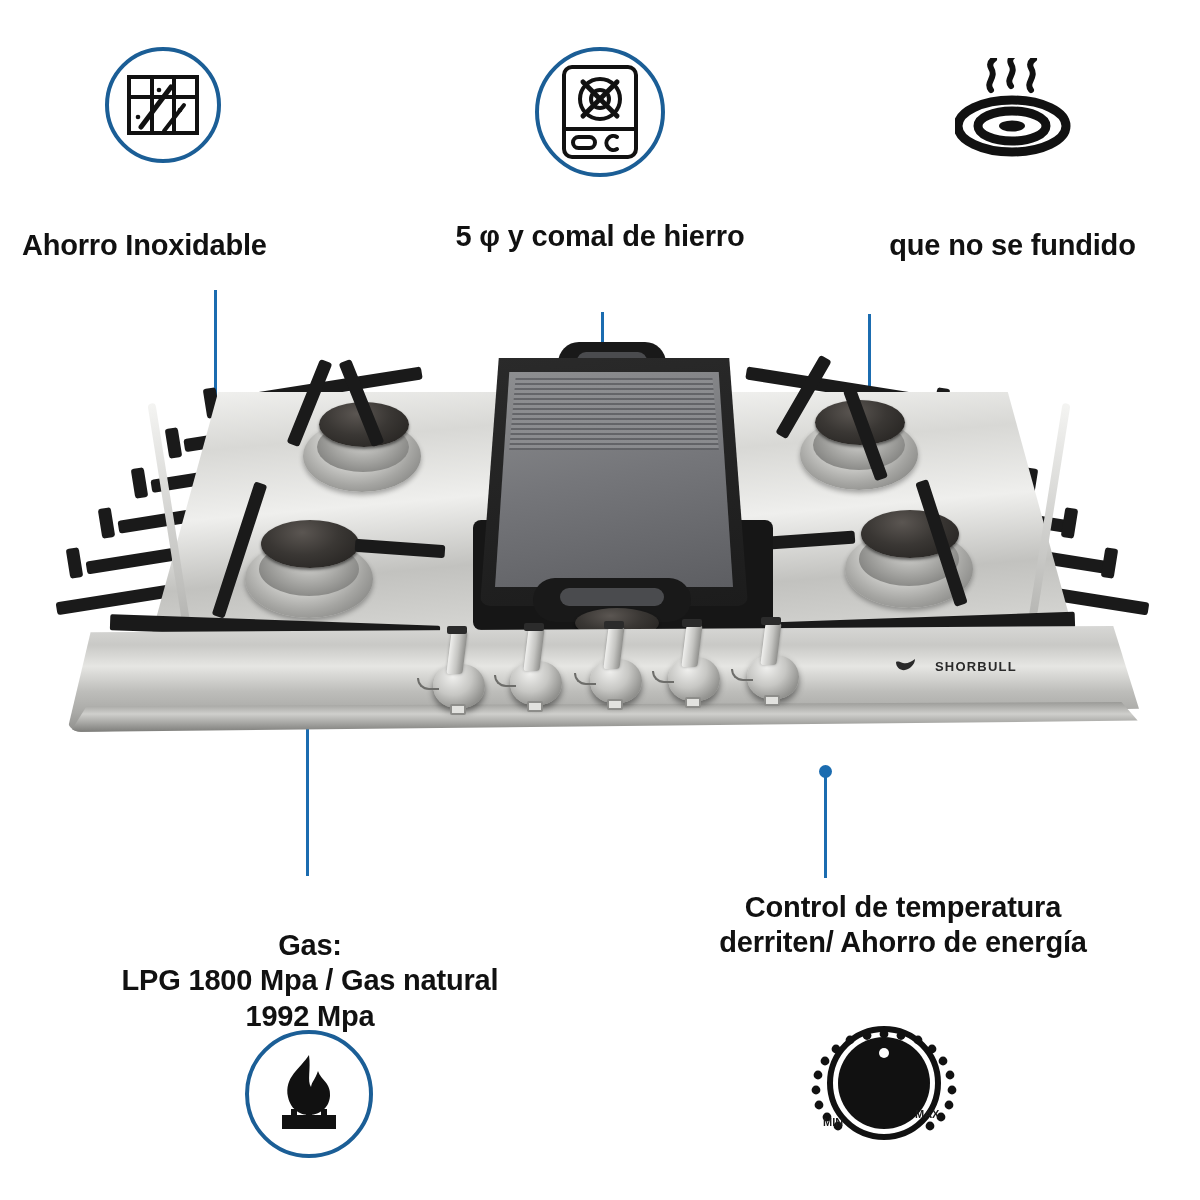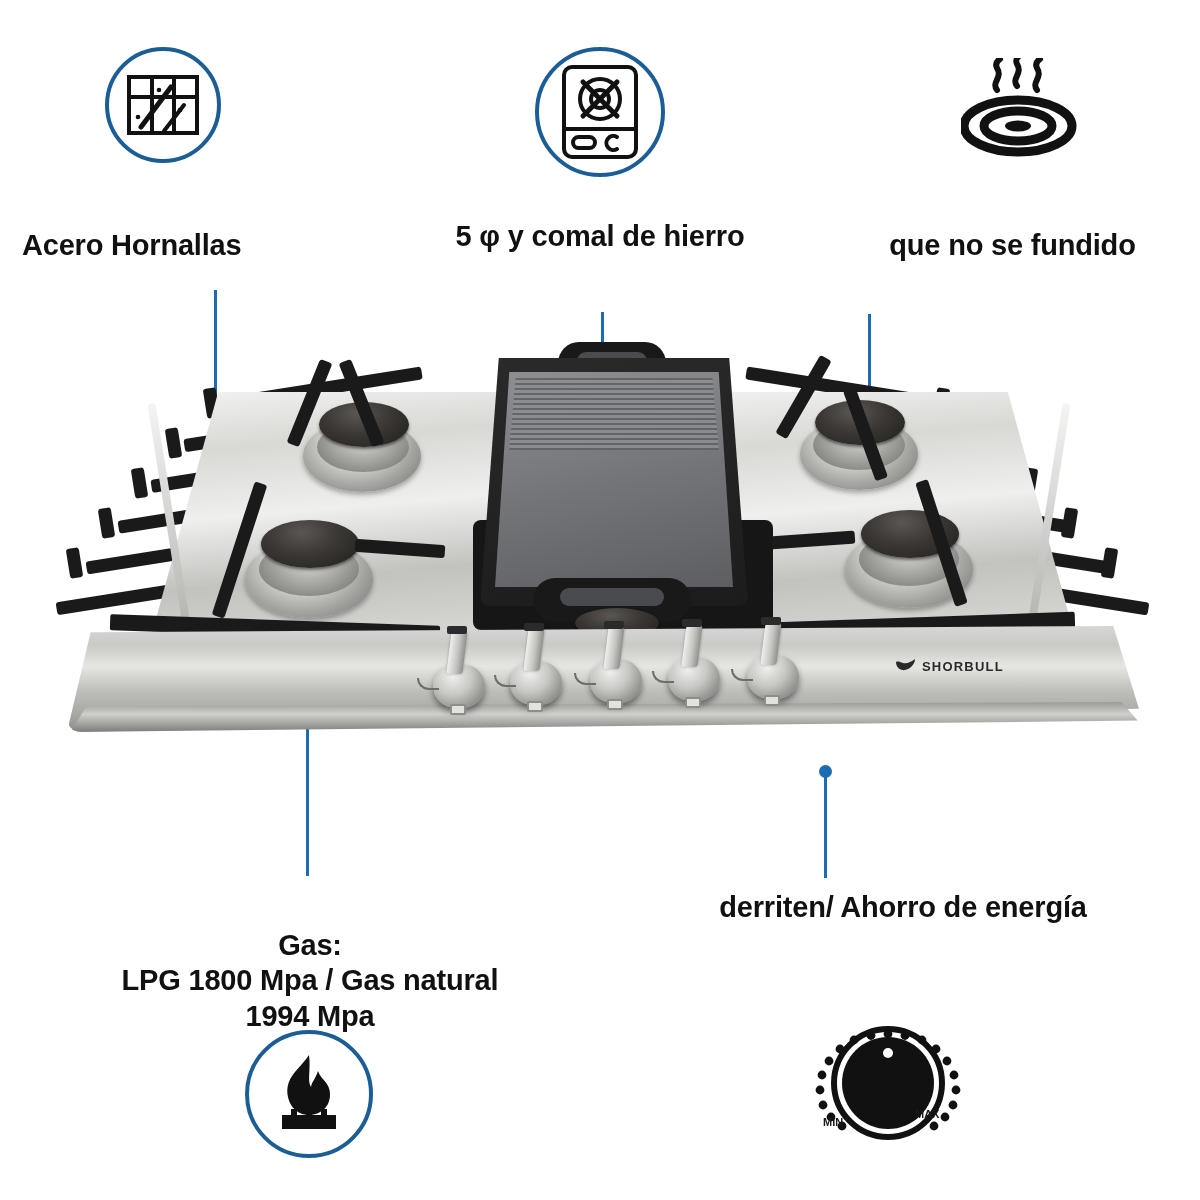--- a/index.html
+++ b/index.html
@@ -13,21 +13,21 @@
   #root { position: relative; width: 1200px; height: 1200px; background:#fff; }
 
   
   .icon-circle {
     position: absolute;
     border-radius: 50%;
     border: 4px solid #1b5e96;
     background: #fff;
     display: flex; align-items: center; justify-content: center;
   }
-  .icon-plain { position:absolute; display:flex; align-items:center; justify-content:center; }
+  .icon-plain { position:absolute; display:flex; align-items:center; }
 
   
   .label {
     position: absolute;
     font-size: 29px;
     font-weight: 700;
     color: #111111;
     line-height: 1.22;
     letter-spacing: -0.2px;
   }
@@ -133,21 +133,21 @@
     border-radius: 40px;
   }
   .griddle-handle-hole {
     position:absolute;
     background:#4a4b4e;
     border-radius: 40px;
   }
 
   .logo-wrap {
     position:absolute;
-    display:flex; align-items:center; gap:5px;
+    display:flex; align-items:center; gap:18px;
   }
   .logo-text {
     font-size:13px; font-weight:700; letter-spacing:1.2px; color:#2a2a2a;
     font-family:"Liberation Sans", sans-serif;
   }
   .min-max {
     position:absolute;
     font-size:11px; font-weight:700; color:#1a1a1a;
     font-family:"Liberation Sans", sans-serif;
   }
@@ -188,21 +188,21 @@
     <svg width="118" height="104" viewBox="0 0 118 104">
       <path d="M36 32 C 30 24 42 20 36 10 C 34 6 36 3 39 1" fill="none" stroke="#111" stroke-width="6" stroke-linecap="round"></path>
       <path d="M56 28 C 50 20 62 16 56 6 C 54 2 56 0 58 -2" fill="none" stroke="#111" stroke-width="6" stroke-linecap="round"></path>
       <path d="M76 32 C 70 24 82 20 76 10 C 74 6 76 3 79 1" fill="none" stroke="#111" stroke-width="6" stroke-linecap="round"></path>
       <ellipse cx="57" cy="68" rx="54" ry="26" fill="none" stroke="#111" stroke-width="9"></ellipse>
       <ellipse cx="57" cy="68" rx="34" ry="15" fill="none" stroke="#111" stroke-width="9"></ellipse>
       <ellipse cx="57" cy="68" rx="13" ry="5.5" fill="#111"></ellipse>
     </svg>
   </div>
 
-  <div class="label left" style="left:22px; top:228px; width:300px;">Acero Hornallas</div>
+  <div class="label left" style="left:22px; top:228px; width:300px;">Ahorro Inoxidable</div>
 
   <div class="label center" style="left:400px; top:219px; width:400px;">
     <div>5 φ y comal de hierro</div>
   </div>
 
   <div class="label center" style="left:845px; top:228px; width:335px;">
     <div>que no se fundido</div>
   </div>
 
   <div class="conn" style="left:214px; top:290px; height:283px;"></div>
@@ -350,24 +350,25 @@
         <path d="M1 4 C 1 11, 8 14, 13 11 C 17 9, 20 5, 20 1 C 16 4, 12 6, 8 5 C 5 4, 3 3, 1 4 Z" fill="#2a2a2a"></path>
       </svg>
       <span class="logo-text">SHORBULL</span>
     </div>
 
   </div>
 
   <div class="label center" style="left:40px; top:928px; width:540px;">
     <div>Gas:</div>
     <div>LPG 1800 Mpa / Gas natural</div>
-    <div>1994 Mpa</div>
+    <div>1992 Mpa</div>
   </div>
 
   <div class="label center" style="left:628px; top:890px; width:550px;">
+    <div>Control de temperatura</div>
     <div>derriten/ Ahorro de energía</div>
   </div>
 
   <div class="icon-circle" style="left:245px; top:1030px; width:128px; height:128px;">
     <svg width="62" height="78" viewBox="0 0 62 78">
       <path d="M31 0 C 22 14, 6 22, 10 42 C 13 56, 24 60, 31 60 C 39 60, 51 55, 52 41
                C 53 28, 43 25, 40 16 C 37 25, 34 26, 33 32 C 29 26, 33 14, 31 0 Z" fill="#111"></path>
       <rect x="4" y="60" width="54" height="14" fill="#111"></rect>
       <rect x="13" y="54" width="6" height="8" fill="#111"></rect>
       <rect x="28" y="54" width="6" height="8" fill="#111"></rect>

